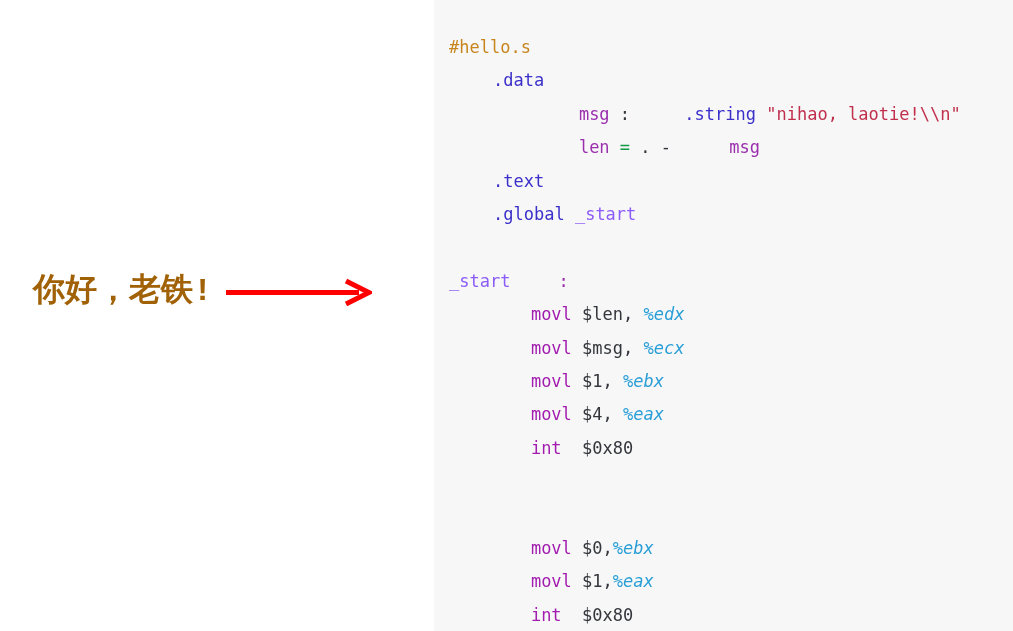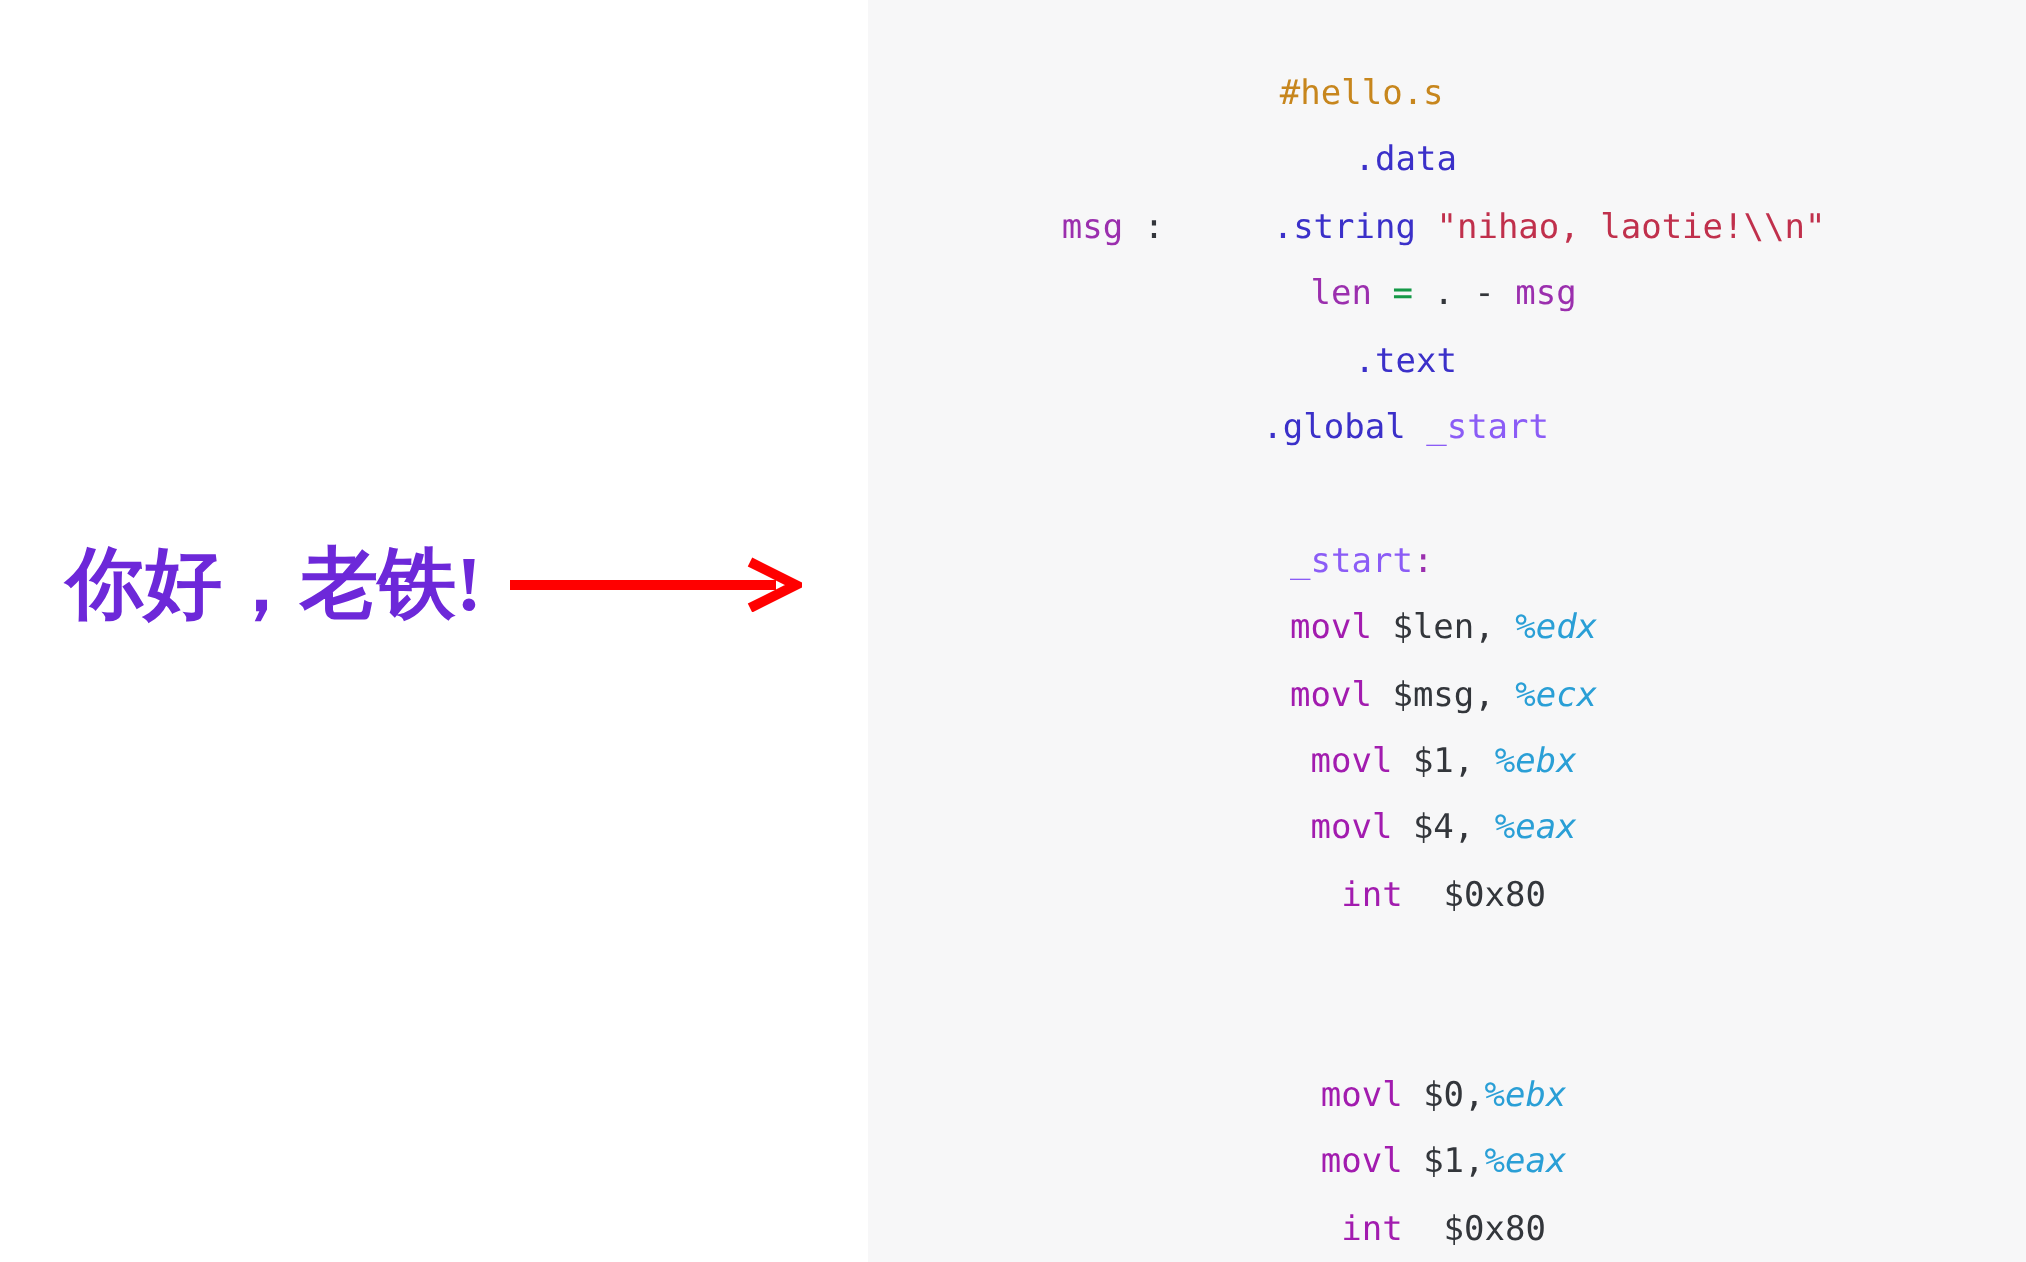--- a/index.html
+++ b/index.html
@@ -31,24 +31,24 @@
   }
   #annotation-row {
     position: absolute;
     left: 33px;
     top: 266px;
     display: flex;
     align-items: center;
     height: 52px;
   }
   #annotation-text {
-    font-family: Liberation Serif, serif;
-    font-size: 39px;
+    font-family: Liberation Mono, monospace;
+    font-size: 32px;
     font-weight: bold;
-    color: #6d28d9;
+    color: #a16207;
     letter-spacing: 0px;
     white-space: nowrap;
     line-height: 1;
   }
   #annotation-arrow {
     margin-left: 12px;
     display: block;
   }
 
   
@@ -68,27 +68,26 @@
     font-family: "DejaVu Sans Mono", "Liberation Mono", monospace;
     font-size: 17px;
     line-height: 33.4px;
     white-space: pre;
     color: #33363b;
     -webkit-font-smoothing: antialiased;
   }
   .code-line {
     white-space: pre;
     height: 33.4px;
-    text-align: center;
   }
   
   .tok-comment  { color: #c7861d; }
   .tok-dir      { color: #3b30c9; margin-left: 44px; }
   .tok-label    { color: #8b5cf6; }
-  .tok-sym      { color: #9b2fae; }
+  .tok-sym      { color: #9b2fae; margin-left: 48px; }
   .tok-punct    { color: #33363b; }
   .tok-string   { color: #c0304c; }
   .tok-op       { color: #159947; }
   .tok-mn       { color: #a21caf; }
   .tok-imm      { color: #33363b; }
   .tok-reg      { color: #2a9fd6; font-style: italic; }
 
   
   #watermark {
     position: absolute;

